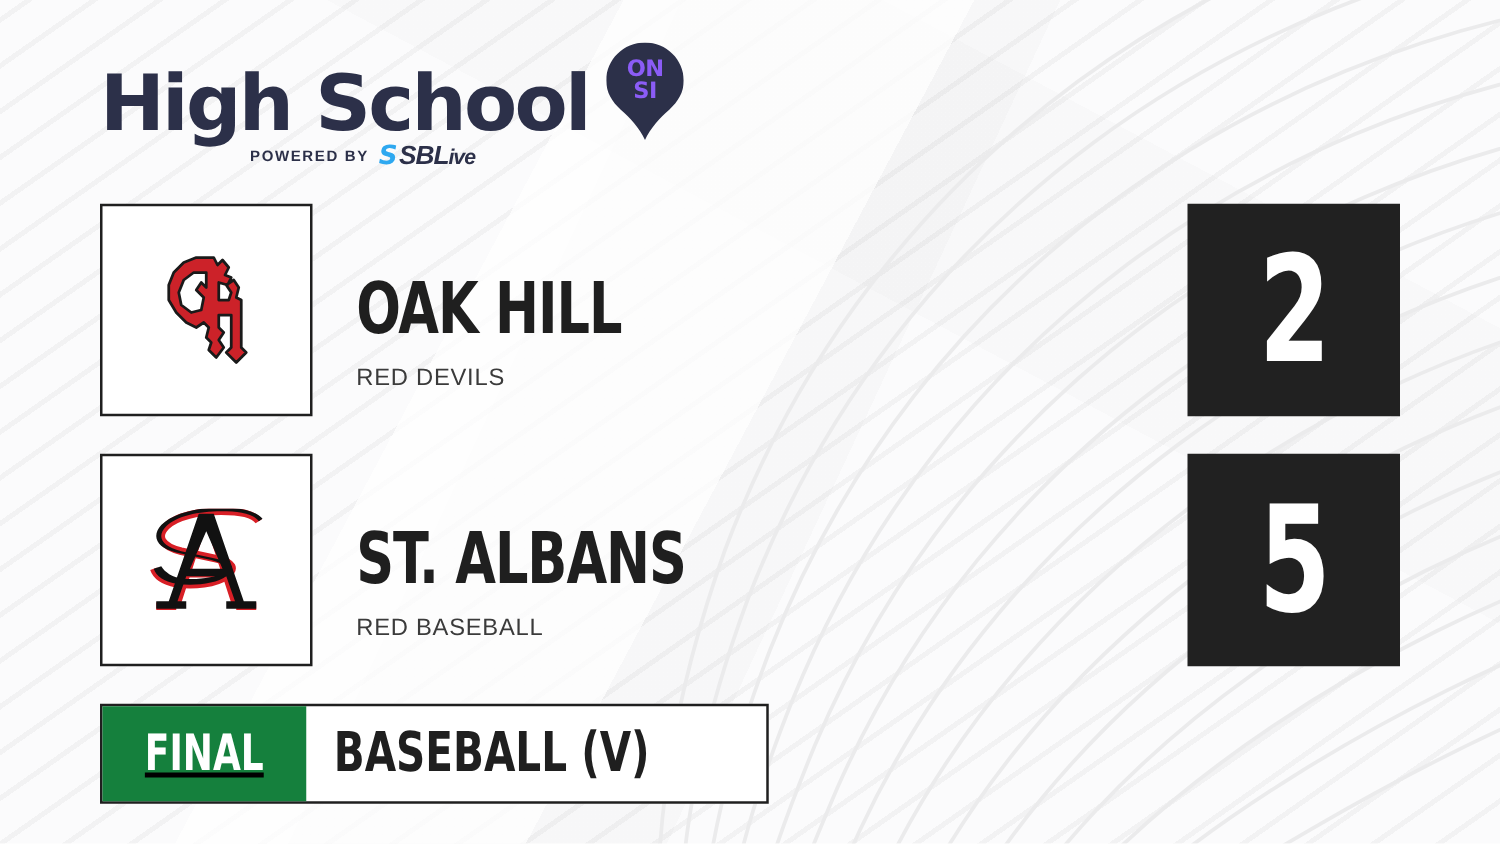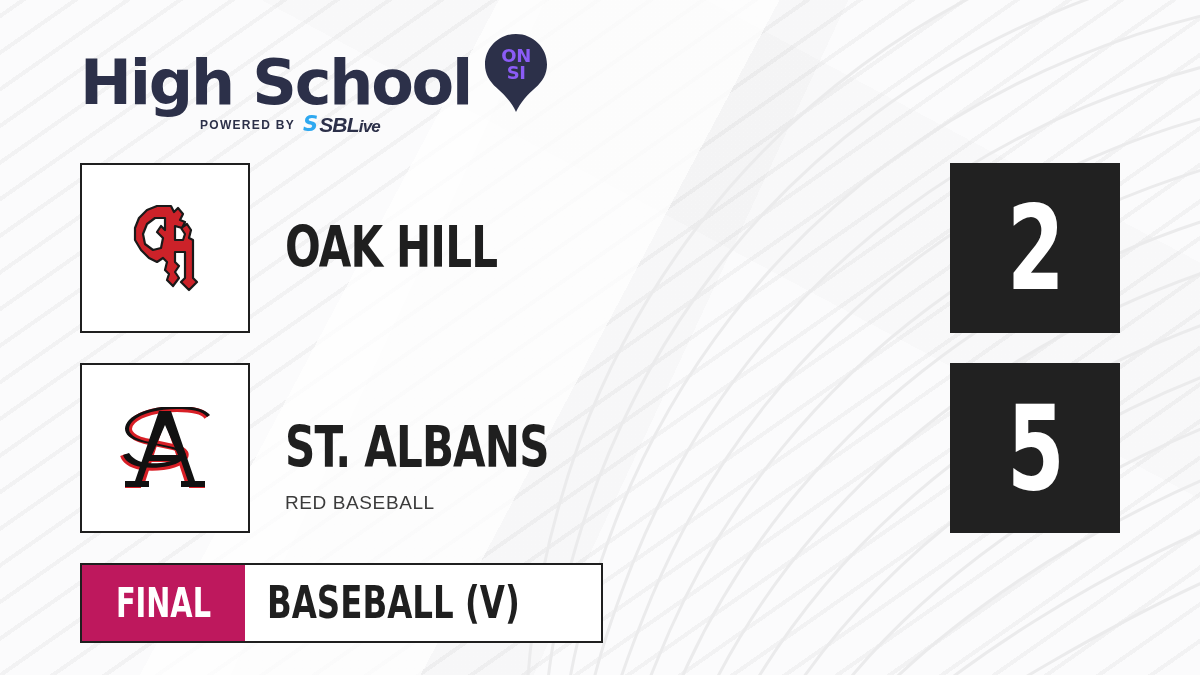--- a/index.html
+++ b/index.html
@@ -178,38 +178,39 @@
   
   .status-bar {
     position:absolute;
     left:80px; top:563px;
     height:80px;
     display:flex;
     border:2px solid #1f1f1f;
     background:#ffffff;
   }
   .status-final {
-    background:#be185d;
+    background:#15803d;
     display:flex; align-items:center; justify-content:center;
     padding:0 22px;
     min-width:146px;
+    text-decoration:underline;
   }
   .status-final-text {
     font-family:"DejaVu Sans Condensed","DejaVu Sans", sans-serif;
     font-weight:700;
     font-size:40px;
     line-height:40px;
     color:#ffffff;
     transform:scaleX(0.8);
     letter-spacing:0px;
     white-space:nowrap;
   }
   .status-sport {
     display:flex; align-items:center; justify-content:flex-start;
-    padding:0 26px 0 22px;
+    padding:0 38px 0 22px;
   }
   .status-sport-text {
     font-family:"DejaVu Sans Condensed","DejaVu Sans", sans-serif;
     font-weight:700;
     font-size:44px;
     line-height:44px;
     color:#1f1f1f;
     transform:scaleX(0.82);
     transform-origin:left center;
     letter-spacing:0px;
@@ -273,20 +274,21 @@
       <div>
         <svg width="92" height="96" viewBox="0 0 92 96">
           <g fill="#cc2229" stroke="#1a1a1a" stroke-width="2.2" stroke-linejoin="round">
             <path d="M45 6 L52 6 L55 12 L59 8 L64 14 L61 20 L66 22 L63 28 L56 26 L56 40 L64 40 L66 34 L62 28 L68 24 L72 30 L70 38 L74 40 L74 78 L78 82 L70 90 L62 82 L66 78 L66 52 L56 52 L56 62 L60 66 L56 72 L60 78 L54 86 L48 80 L50 74 L46 70 L48 62 L44 58 L38 62 L30 58 L22 50 L16 40 L16 28 L20 18 L28 10 L38 6 Z M36 18 L28 24 L24 34 L26 44 L34 50 L42 48 L44 38 L38 32 L42 26 L46 30 L46 18 Z"></path>
           </g>
         </svg>
       </div>
     </div>
     <div class="team-text">
       <div class="team-name">OAK HILL</div>
+      <div class="team-mascot">RED DEVILS</div>
     </div>
   </div>
 
   <div class="score-box row-1">
     <span class="score-value">2</span>
   </div>
 
   <div class="team-row row-2">
     <div class="logo-box">
       <div>

